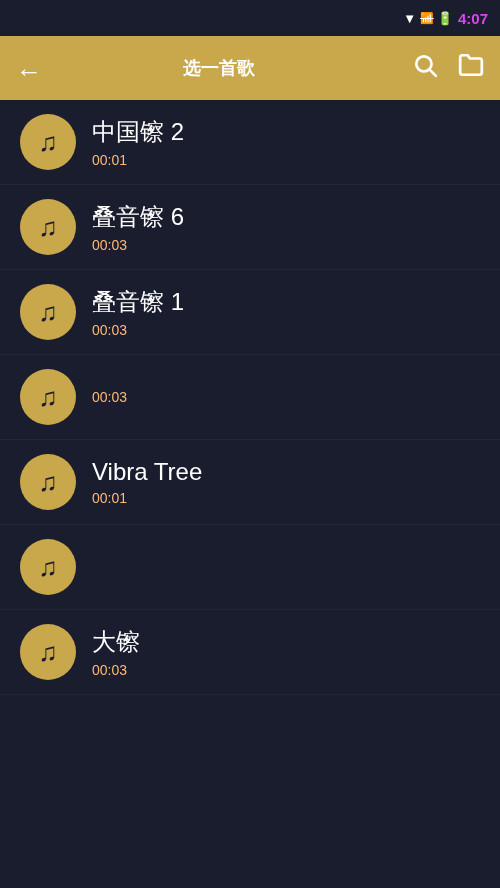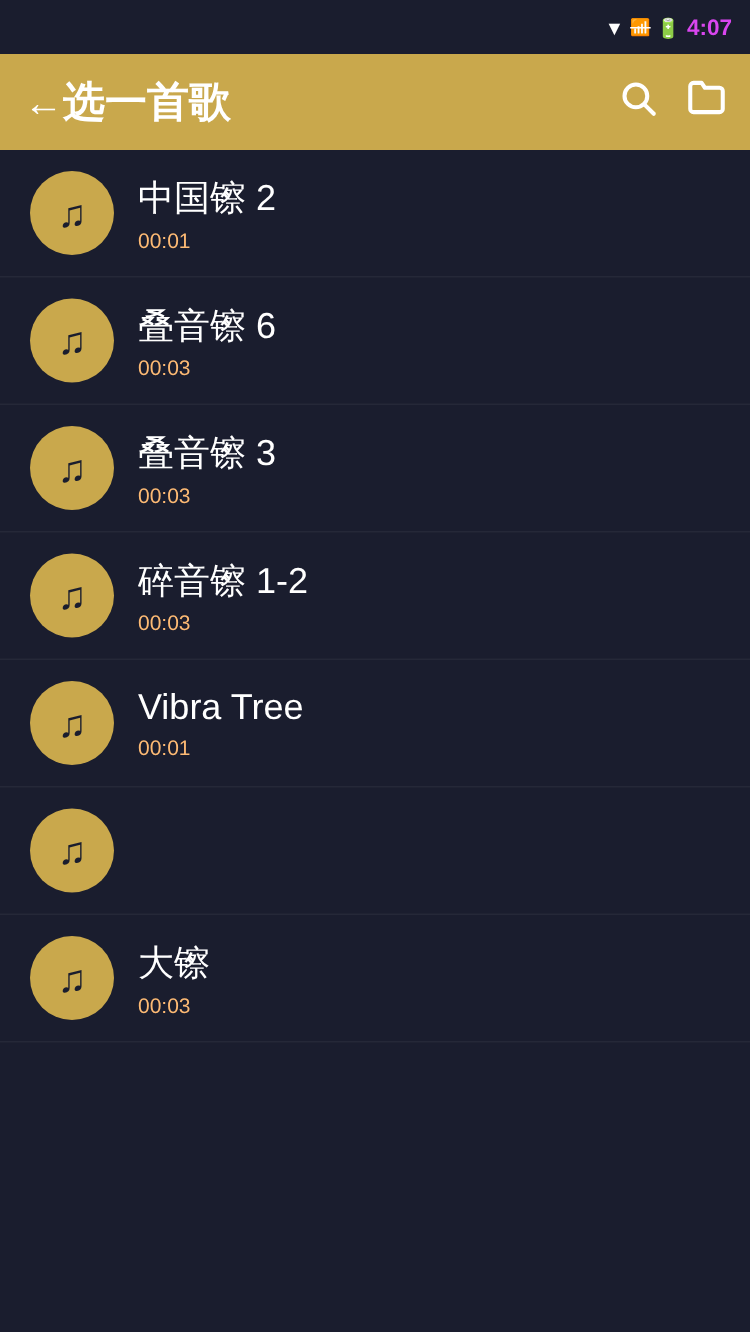--- a/index.html
+++ b/index.html
@@ -61,23 +61,23 @@
       color: #ffffff;
       font-size: 26px;
       cursor: pointer;
       font-weight: bold;
       flex-shrink: 0;
     }
 
     .toolbar-title {
       flex: 1;
       color: #ffffff;
-      font-size: 28px;
+      font-size: 18px;
       font-weight: bold;
-      text-align: left;
+      text-align: center;
       margin-left: -16px;
     }
 
     .toolbar-actions {
       display: flex;
       align-items: center;
       gap: 20px;
     }
 
     .toolbar-icon {
@@ -184,30 +184,29 @@
       <div class="song-info">
         <span class="song-name">叠音镲 6</span>
         <span class="song-duration">00:03</span>
       </div>
     </div>
     <div class="song-item">
       <div class="song-avatar">
         <span class="music-note">♫</span>
       </div>
       <div class="song-info">
-        <span class="song-name">叠音镲 3</span>
-        <span class="song-duration">00:03</span>
-      </div>
-    </div>
-    <div class="song-item">
-      <div class="song-avatar">
-        <span class="music-note">♫</span>
-      </div>
-      <div class="song-info">
-        <span class="song-name">碎音镲 1-2</span>
+        <span class="song-name">叠音镲 1</span>
+        <span class="song-duration">00:03</span>
+      </div>
+    </div>
+    <div class="song-item">
+      <div class="song-avatar">
+        <span class="music-note">♫</span>
+      </div>
+      <div class="song-info">
         <span class="song-duration">00:03</span>
       </div>
     </div>
     <div class="song-item">
       <div class="song-avatar">
         <span class="music-note">♫</span>
       </div>
       <div class="song-info">
         <span class="song-name">Vibra Tree</span>
         <span class="song-duration">00:01</span>

